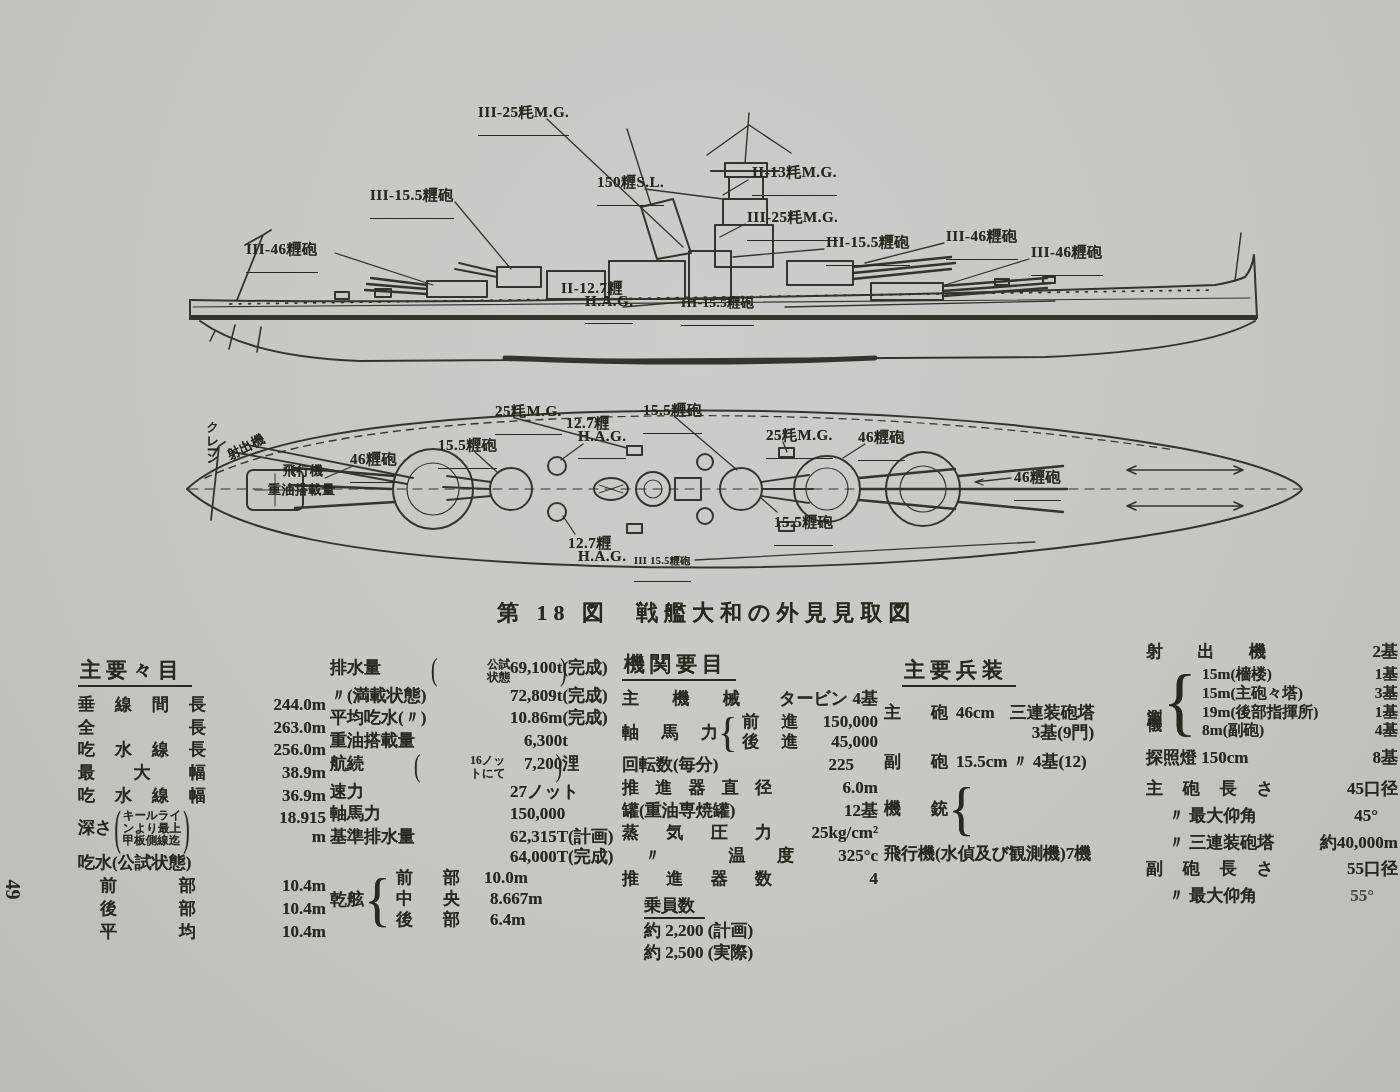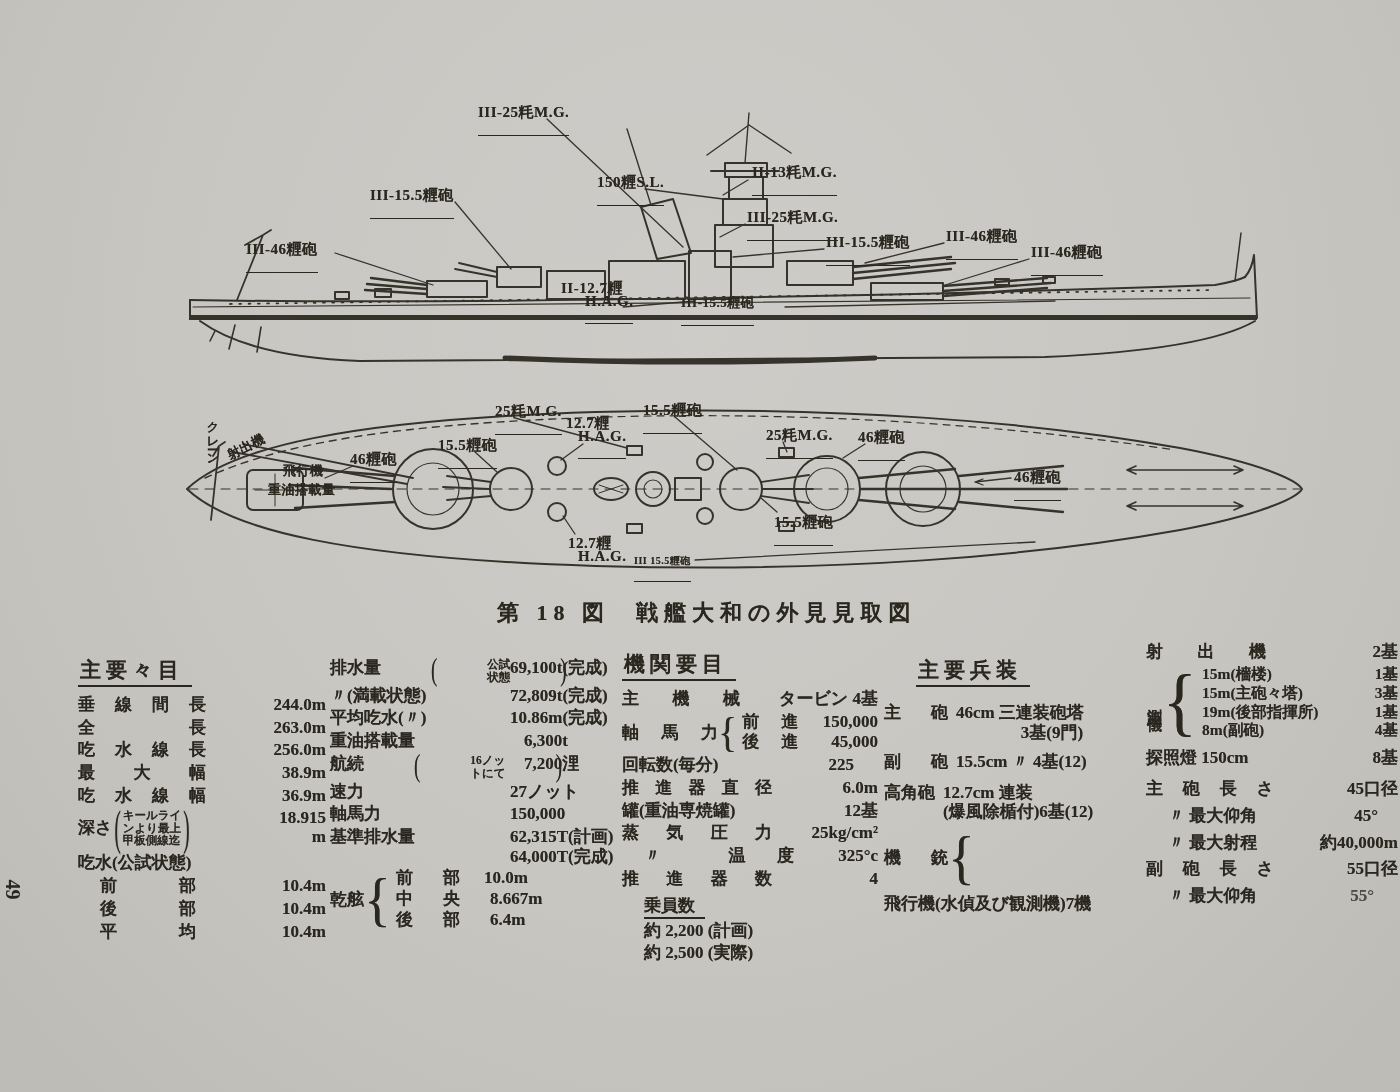--- a/index.html
+++ b/index.html
@@ -338,40 +338,33 @@
     <div class="sub ind"><span class="subu">乗員数</span></div>
     <div class="tr ind">
         <span>約 2,200 (計画)</span>
       </div>
     <div class="tr ind">
         <span>約 2,500 (実際)</span>
       </div>
   </div>
 
   <div class="col" style="left:884px;top:656px;width:268px">
-    <div class="th" style="margin-left:32px">主要兵装</div>
+    <div class="th" style="margin-left:18px">主要兵装</div>
     <div class="tr" style="margin-top:10px">
       <span class="jl w64">主砲</span>
       <span class="valL">46cm</span>
-      <span class="valL twoline" style="align-items:flex-start;margin-left:4px">
+      <span class="valL twoline" style="align-items:flex-start;margin-left:15px">
         <span>三連装砲塔</span>
         <span class="ind">3基(9門)</span>
       </span>
     </div>
     <div class="tr" style="margin-top:10px">
         <span class="jl w64">副砲</span>
         <span class="valL">15.5cm 〃 4基(12)</span>
       </div>
-    <div class="tr" style="margin-top:10px">
-      <span>高角砲</span>
-      <span class="valL twoline" style="align-items:flex-start">
-        <span>12.7cm 連装</span>
-        <span>(爆風除楯付)6基(12)</span>
-      </span>
-    </div>
     <div class="grp" style="margin-top:12px">
       <span class="jl w64">機銃</span>
       <span class="br br3">{</span>
     </div>
     <div class="tr" style="margin-top:12px">
         <span>飛行機(水偵及び観測機)7機</span>
       </div>
   </div>
 
   <div class="col" style="left:1146px;top:640px;width:252px;font-size:17px">
@@ -409,21 +402,21 @@
       </div>
     <div class="tr" style="margin-top:10px">
         <span class="jl w128">主砲長さ</span>
         <span class="val">45口径</span>
       </div>
     <div class="tr" style="margin-top:6px">
         <span class="ind">〃 最大仰角</span>
         <span class="val" style="margin-right:20px">45°</span>
       </div>
     <div class="tr" style="margin-top:6px">
-        <span class="ind">〃 最大射程</span>
+        <span class="ind">〃 三連装砲塔</span>
         <span class="val">約40,000m</span>
       </div>
     <div class="tr" style="margin-top:6px">
         <span class="jl w128">副砲長さ</span>
         <span class="val">55口径</span>
       </div>
     <div class="tr" style="margin-top:6px">
         <span class="ind">〃 最大仰角</span>
         <span class="val" style="margin-right:24px;opacity:.75">55°</span>
       </div>

